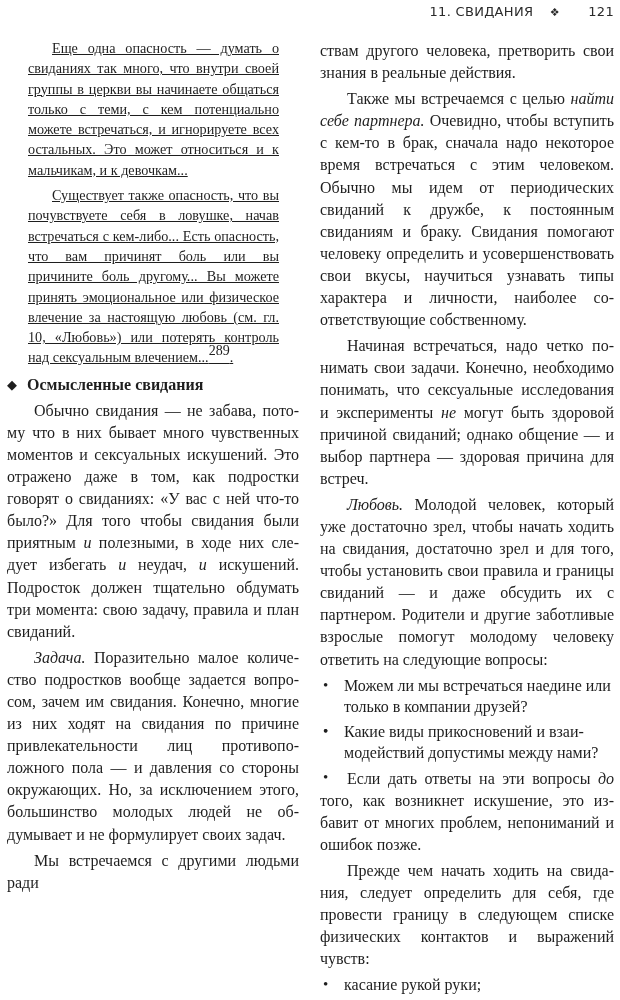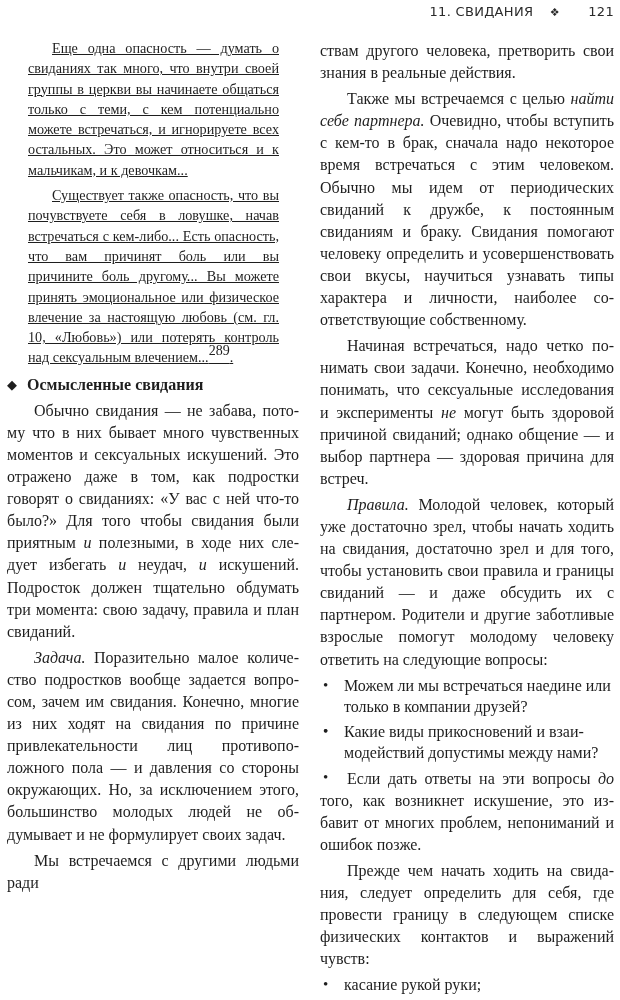--- a/index.html
+++ b/index.html
@@ -85,21 +85,21 @@
 </div>
 
 <div class="col col-right">
   <div class="body-text">
     <p class="noindent">ствам другого человека, претворить свои знания в реальные действия.</p>
 
     <p><span>Также мы встречаемся с целью </span><em>най­ти себе партнера.</em><span> Очевидно, чтобы вступить с кем-то в брак, сначала надо некоторое время встречаться с этим че­ловеком. Обычно мы идем от периодиче­ских свиданий к дружбе, к постоянным свиданиям и браку. Свидания помогают человеку определить и усовершенство­вать свои вкусы, научиться узнавать ти­пы характера и личности, наиболее со­ответствующие собственному.</span></p>
 
     <p><span>Начиная встречаться, надо четко по­нимать свои задачи. Конечно, необходи­мо понимать, что сексуальные исследо­вания и эксперименты </span><em>не</em><span> могут быть здоровой причиной свиданий; однако общение — и выбор партнера — здоро­вая причина для встреч.</span></p>
 
-    <p><em>Правила.</em><span> Молодой человек, кото­рый уже достаточно зрел, чтобы начать ходить на свидания, достаточно зрел и для того, чтобы установить свои прави­ла и границы свиданий — и даже обсу­дить их с партнером. Родители и другие заботливые взрослые помогут молодому человеку ответить на следующие вопро­сы:</span></p>
+    <p><em>Любовь.</em><span> Молодой человек, кото­рый уже достаточно зрел, чтобы начать ходить на свидания, достаточно зрел и для того, чтобы установить свои прави­ла и границы свиданий — и даже обсу­дить их с партнером. Родители и другие заботливые взрослые помогут молодому человеку ответить на следующие вопро­сы:</span></p>
 
     <ul class="bullets">
       <li><span class="dot">•</span><span>Можем ли мы встречаться наедине или только в компании друзей?</span></li>
       <li><span class="dot">•</span></li>
       <li><span class="dot">•</span><span>Какие виды прикосновений и взаи­модействий допустимы между на­ми?</span></li>
       <li><span class="dot">•</span></li>
     </ul>
 
     <p><span>Если дать ответы на эти вопросы </span><em>до</em><span> того, как возникнет искушение, это из­бавит от многих проблем, непониманий и ошибок позже.</span></p>
 

